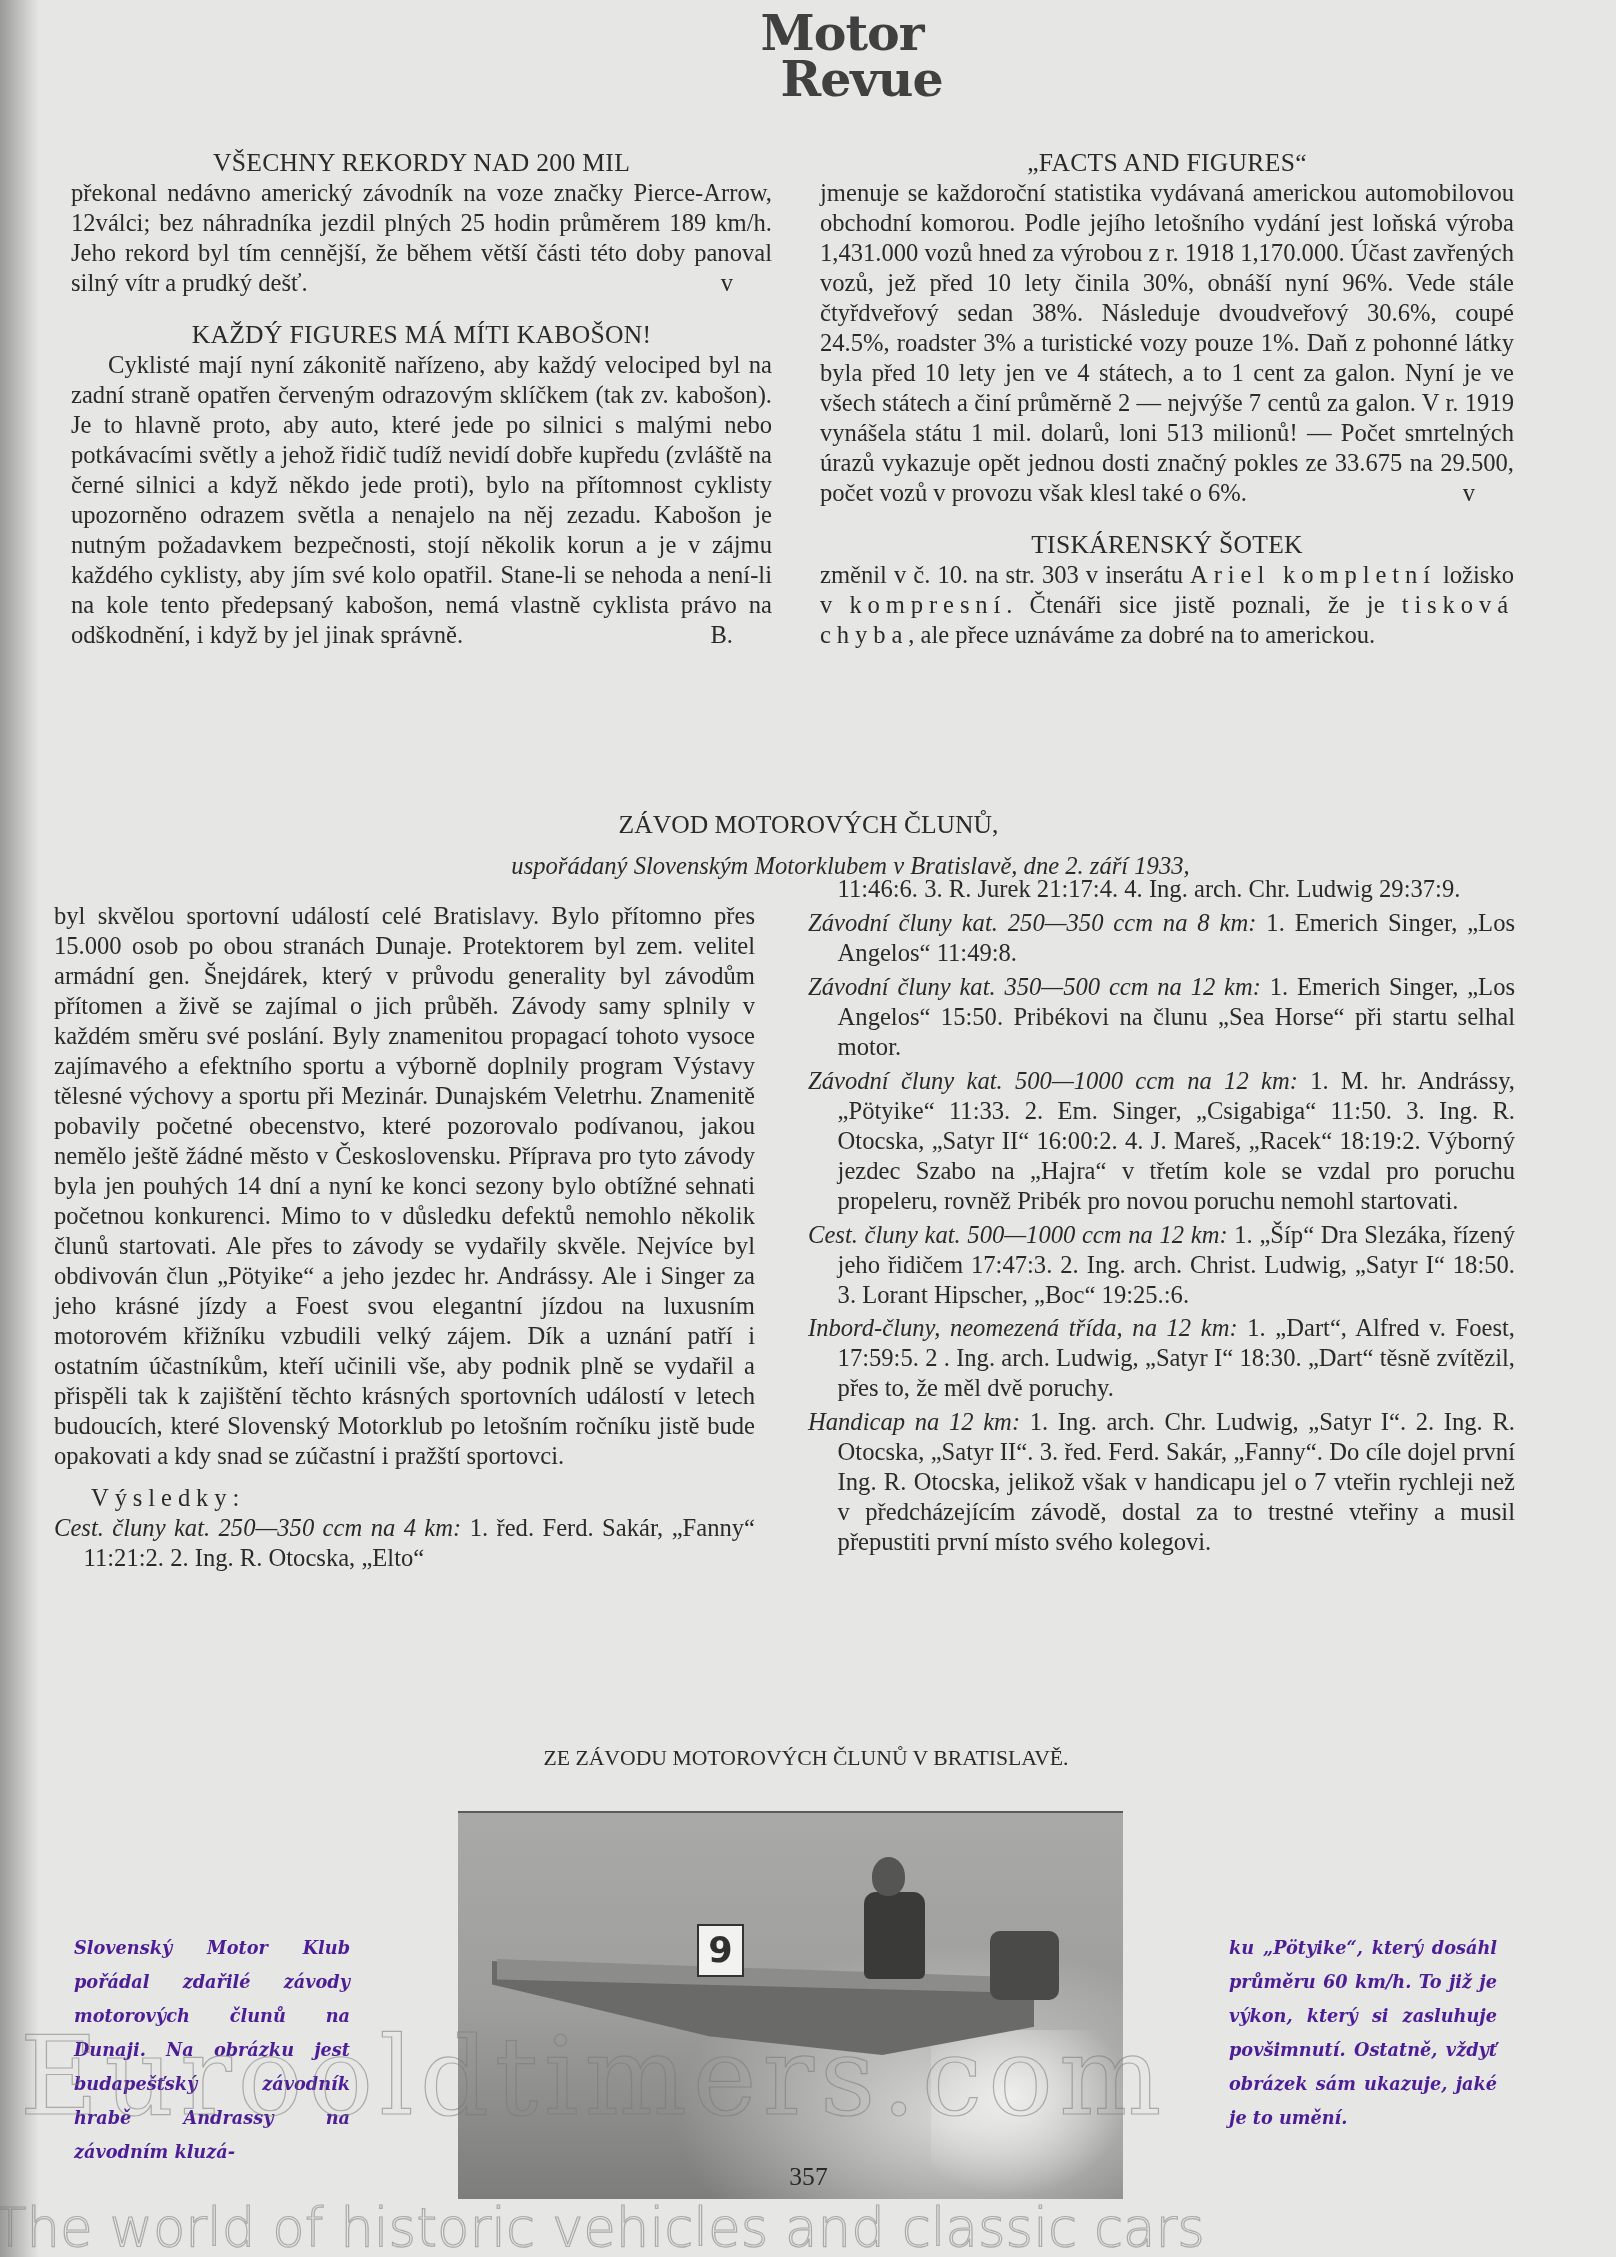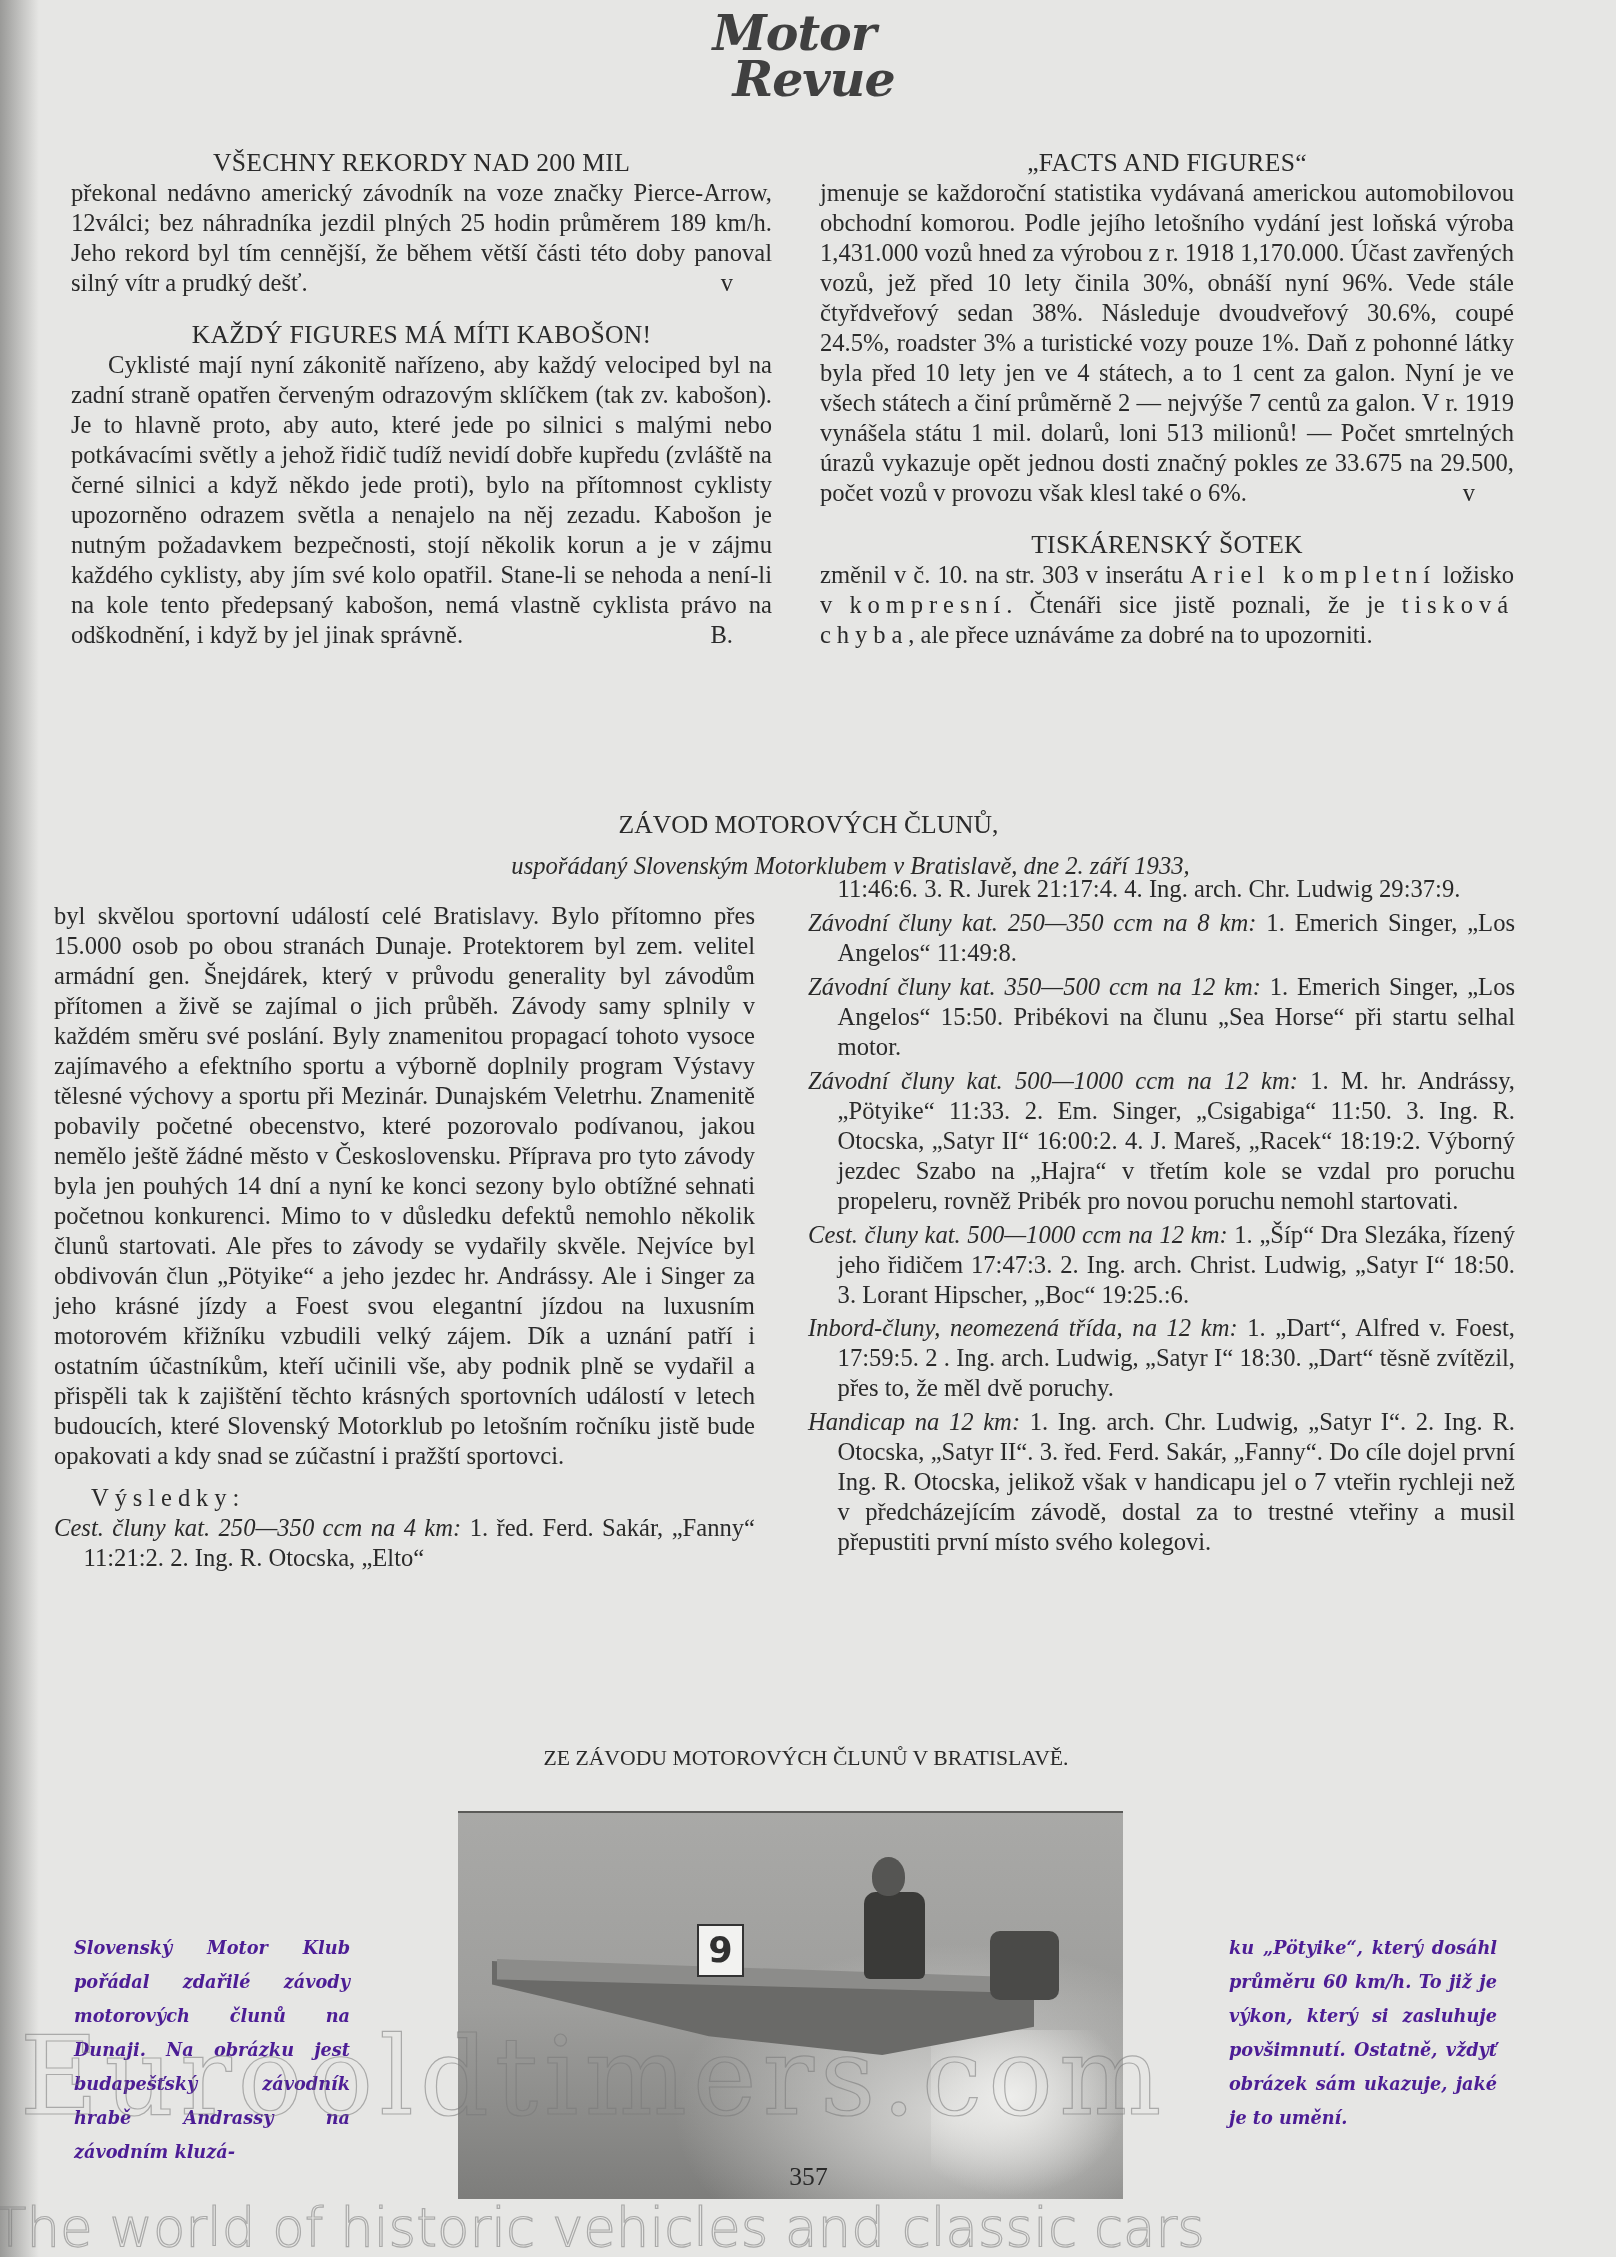--- a/index.html
+++ b/index.html
@@ -7,22 +7,22 @@
     width:1617px; height:2258px; position:relative; overflow:hidden;
     background:#e6e6e4;
     font-family:"Liberation Serif","DejaVu Serif",serif;
     color:#2a2a2a;
   }
   .page-shadow {
     position:absolute; left:0; top:0; width:39px; height:2258px;
     background:linear-gradient(to right,#9a9a98,#c8c8c6 60%,rgba(230,230,228,0));
   }
   .masthead {
-    position:absolute; left:676px; top:9.9px; width:236px; text-align:center;
-    font-family:"DejaVu Serif",serif; font-style:italic; font-weight:bold;
+    position:absolute; left:724px; top:9.9px; width:236px; text-align:center;
+    font-family:"DejaVu Serif",serif; font-weight:bold;
     color:#404040; line-height:0.95;
   }
   .masthead .l1 { font-size:49px; display:block; letter-spacing:-1px; }
   .masthead .l2 { font-size:49px; display:block; margin-left:39px; letter-spacing:-1px; }
 
   .col { position:absolute; font-size:24.6px; line-height:30px; text-align:justify; }
   .col p { margin:0; }
   .hd { text-align:center; font-size:25.6px; letter-spacing:0.3px; margin:0 0 2px 0; }
   .sig { float:right; margin-right:39px; }
   .indent { text-indent:37px; }
@@ -125,21 +125,21 @@
 </div>
 
 <div class="col right-top">
   <p class="hd">„FACTS AND FIGURES“</p>
   <p>
     <span>jmenuje se každoroční statistika vydávaná americkou automobilovou obchodní komorou. Podle jejího letošního vydání jest loňská výroba 1,431.000 vozů hned za výrobou z r. 1918 1,170.000. Účast zavřených vozů, jež před 10 lety činila 30%, obnáší nyní 96%. Vede stále čtyřdveřový sedan 38%. Následuje dvoudveřový 30.6%, coupé 24.5%, roadster 3% a turistické vozy pouze 1%. Daň z pohonné látky byla před 10 lety jen ve 4 státech, a to 1 cent za galon. Nyní je ve všech státech a činí průměrně 2 — nejvýše 7 centů za galon. V r. 1919 vynášela státu 1 mil. dolarů, loni 513 milionů! — Počet smrtelných úrazů vykazuje opět jednou dosti značný pokles ze 33.675 na 29.500, počet vozů v provozu však klesl také o 6%.</span>
     <span class="sig">v</span>
   </p>
   <p class="hd" style="margin-top:21.7px;clear:both">TISKÁRENSKÝ ŠOTEK</p>
   <p>
-    <span>změnil v č. 10. na str. 303 v inserátu </span><span class="spaced">Ariel kompletní</span><span> ložisko v </span><span class="spaced">kompresní</span><span>. Čtenáři sice jistě poznali, že je </span><span class="spaced">tisková chyba</span><span>, ale přece uznáváme za dobré na to upozorniti.</span>
+    <span>změnil v č. 10. na str. 303 v inserátu </span><span class="spaced">Ariel kompletní</span><span> ložisko v </span><span class="spaced">kompresní</span><span>. Čtenáři sice jistě poznali, že je </span><span class="spaced">tisková chyba</span><span>, ale přece uznáváme za dobré na to americkou.</span>
   </p>
 </div>
 
 <div class="mid-title t1">ZÁVOD MOTOROVÝCH ČLUNŮ,</div>
 <div class="mid-title t2">uspořádaný Slovenským Motorklubem v Bratislavě, dne 2. září 1933,</div>
 
 <div class="col left-bot">
   <p>byl skvělou sportovní událostí celé Bratislavy. Bylo přítomno přes 15.000 osob po obou stranách Dunaje. Protektorem byl zem. velitel armádní gen. Šnejdárek, který v průvodu generality byl závodům přítomen a živě se zajímal o jich průběh. Závody samy splnily v každém směru své poslání. Byly znamenitou propagací tohoto vysoce zajímavého a efektního sportu a výborně doplnily program Výstavy tělesné výchovy a sportu při Mezinár. Dunajském Veletrhu. Znamenitě pobavily početné obecenstvo, které pozorovalo podívanou, jakou nemělo ještě žádné město v Československu. Příprava pro tyto závody byla jen pouhých 14 dní a nyní ke konci sezony bylo obtížné sehnati početnou konkurenci. Mimo to v důsledku defektů nemohlo několik člunů startovati. Ale přes to závody se vydařily skvěle. Nejvíce byl obdivován člun „Pötyike“ a jeho jezdec hr. Andrássy. Ale i Singer za jeho krásné jízdy a Foest svou elegantní jízdou na luxusním motorovém křižníku vzbudili velký zájem. Dík a uznání patří i ostatním účastníkům, kteří učinili vše, aby podnik plně se vydařil a přispěli tak k zajištění těchto krásných sportovních událostí v letech budoucích, které Slovenský Motorklub po letošním ročníku jistě bude opakovati a kdy snad se zúčastní i pražští sportovci.</p>
   <p class="spaced" style="margin:11.8px 0 0 37px">Výsledky:</p>
   <p class="result">

